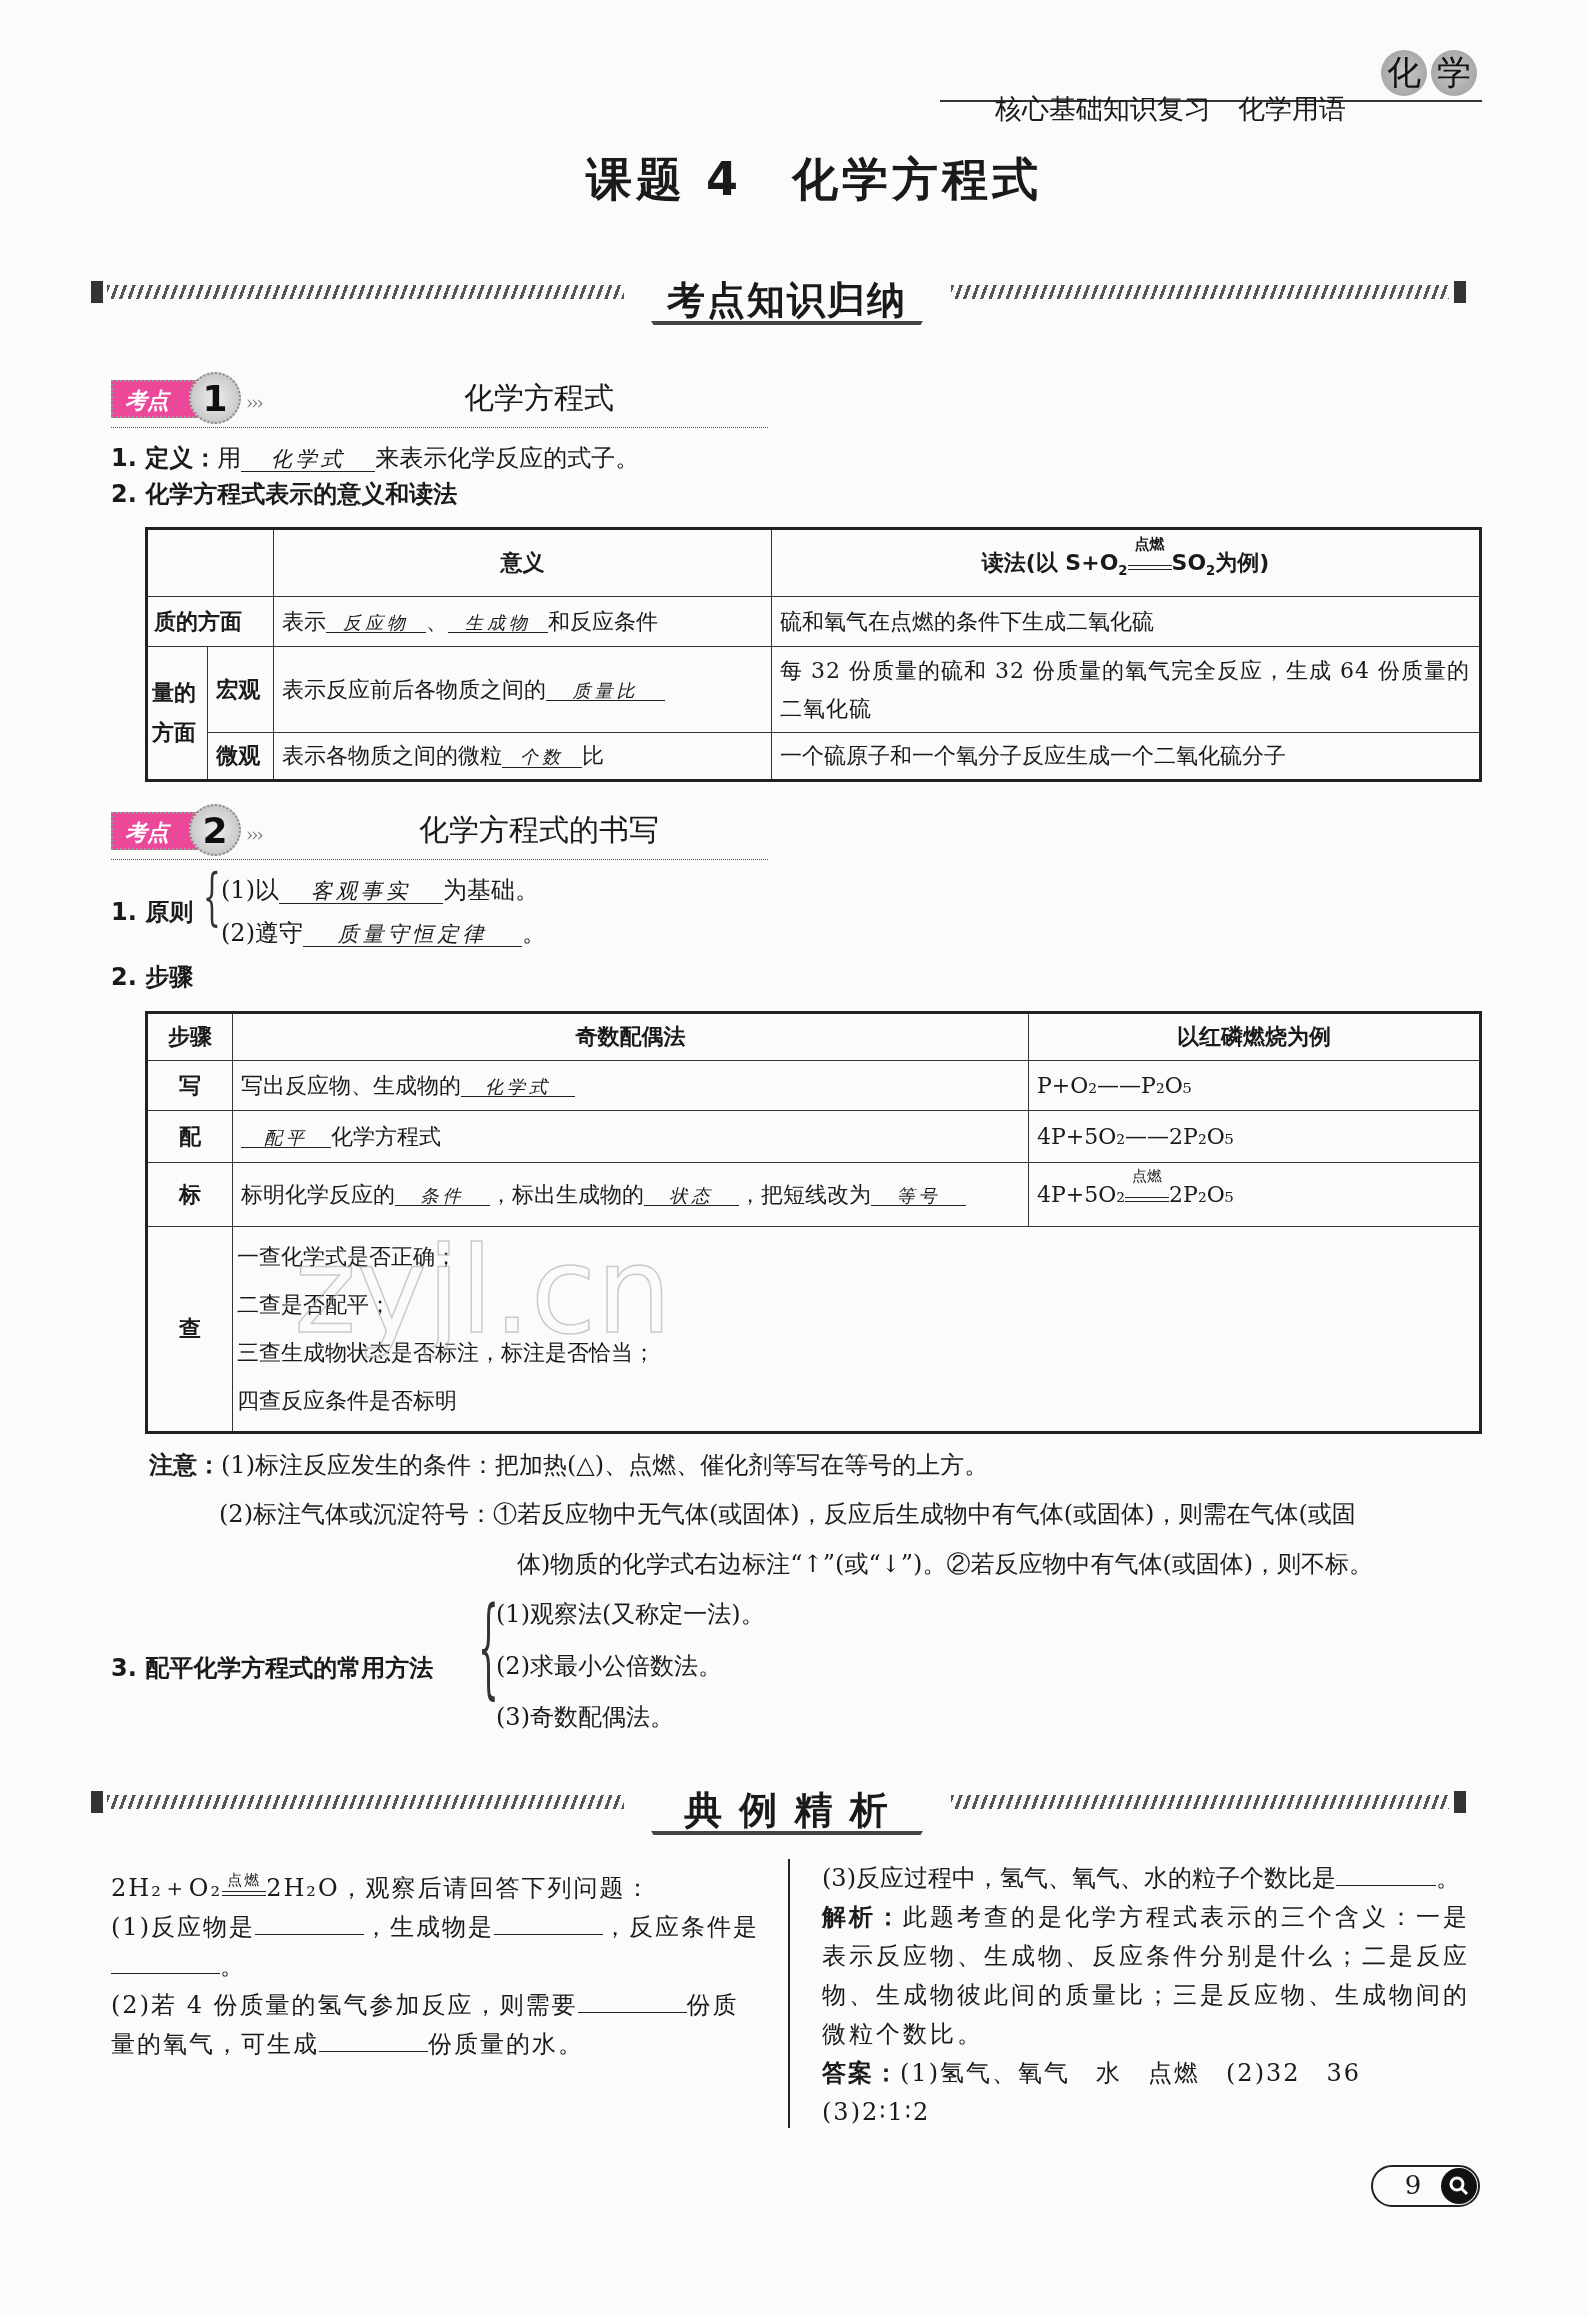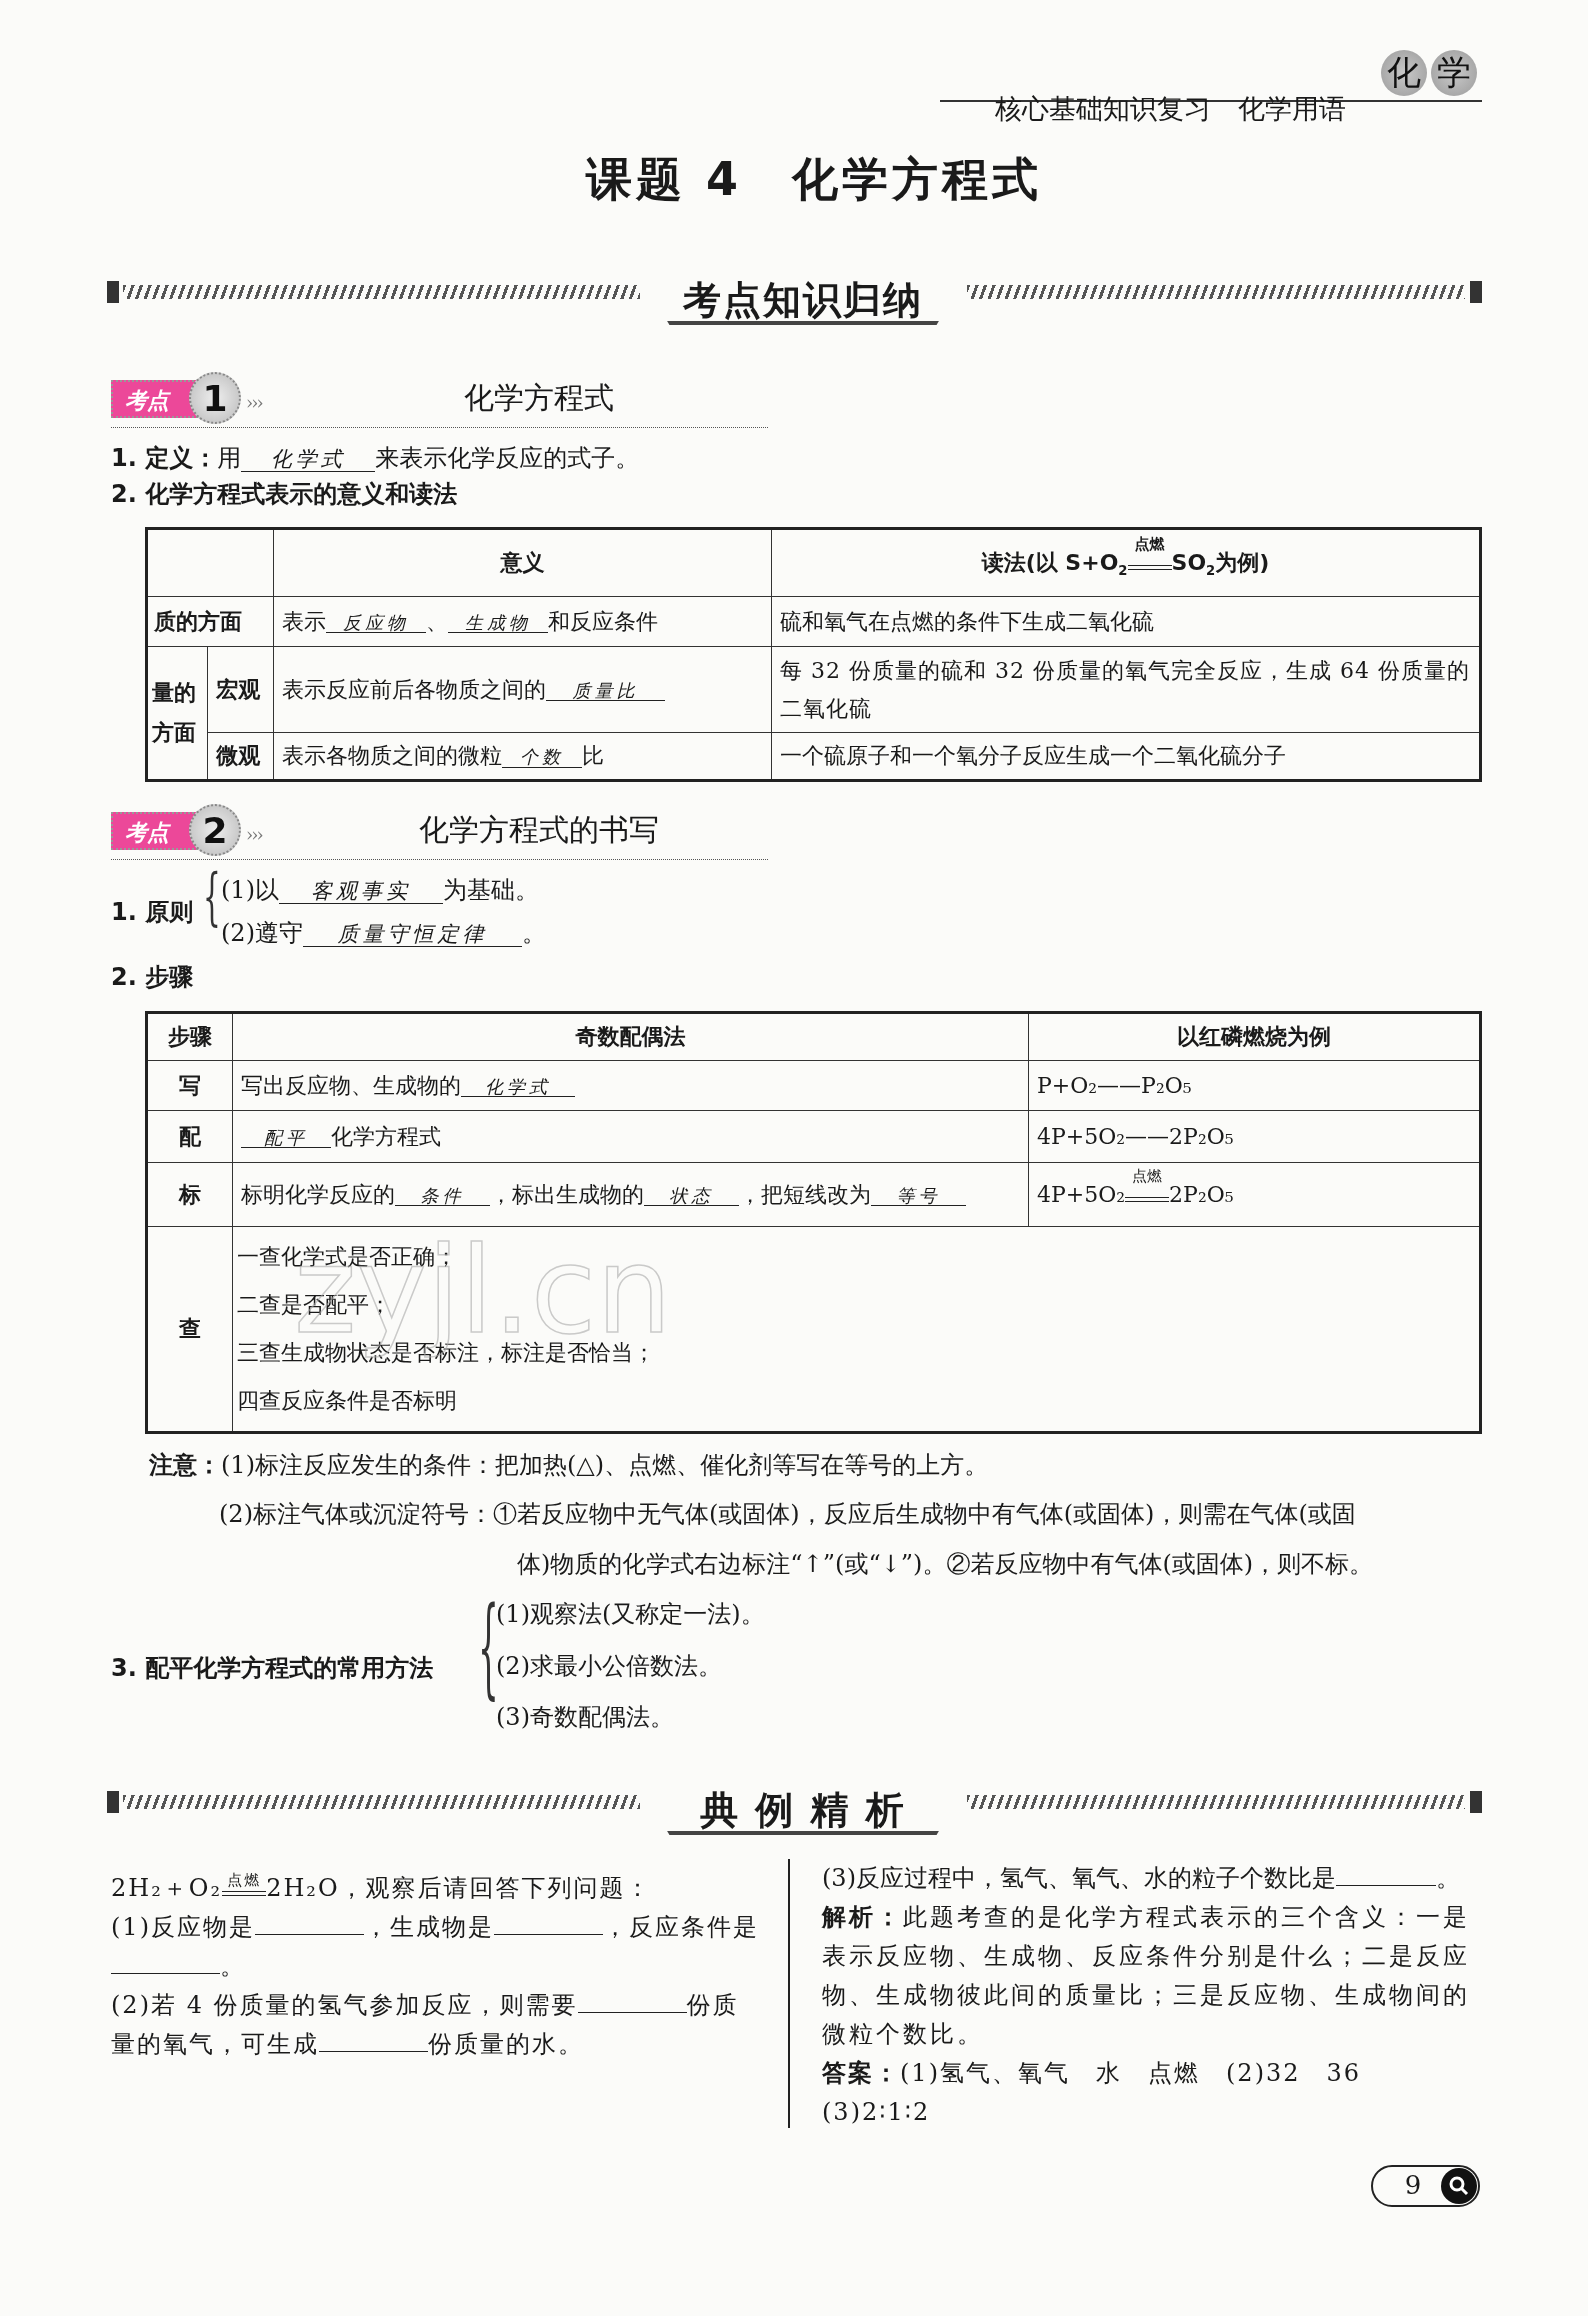--- a/index.html
+++ b/index.html
@@ -11,21 +11,21 @@
   .blank { display: inline-block; border-bottom: 1.5px solid #222; text-align: center; line-height: 1.1; vertical-align: baseline; }
 
   
   #hdr { left: 940px; top: 40px; width: 542px; height: 62px; border-bottom: 2px solid #333; }
   #hdr-text { left: 995px; top: 55px; font-size: 27px; white-space: nowrap; margin-top: 36px; }
   .bubble { width: 46px; height: 46px; border-radius: 50%; background: radial-gradient(circle, #c9c9c9 0%, #9a9a9a 100%); font-size: 34px; display:flex; align-items:center; justify-content:center; top: 50px; color:#111; }
 
   #title { left: 0; width: 1588px; top: 149px; text-align: center; font-size: 46px; font-weight: bold; font-family: "DejaVu Sans", sans-serif; letter-spacing: 4px; margin-left: 20px; }
 
   
-  .banner { left: 107px; width: 1375px; height: 40px; }
+  .banner { left: 91px; width: 1375px; height: 40px; }
   .banner .cap { position:absolute; top:0; width:12px; height:22px; background:#333; }
   .banner .rope { position:absolute; top:4px; height:14px;
      background: repeating-linear-gradient(110deg, #555 0 3px, transparent 3px 8px); }
   .banner .mid { position:absolute; left:537px; width:318px; top:0; height:44px; border-bottom:4px solid #444; clip-path: polygon(0 0,100% 0,92% 100%,8% 100%); background:#fbfbf9; }
   .banner .label { position:absolute; left:537px; width:318px; top:-6px; text-align:center; font-size:38px; font-weight:bold; font-family:"DejaVu Sans",sans-serif; letter-spacing:2px; }
 
   
   .kd { left: 111px; width: 657px; height: 58px; border-bottom: 1.5px dotted #555; }
   .kd .box { position:absolute; left:0; top:10px; width:119px; height:38px; background:#ec4899; border:2px dotted #999; color:#fff; font-size:22px; font-weight:bold; font-family:"DejaVu Sans",sans-serif; padding:4px 0 0 12px; font-style: italic; }
   .kd .num { position:absolute; left:78px; top:2px; width:52px; height:52px; border-radius:50%; background: radial-gradient(circle,#eee 0%,#bbb 100%); border:2px dotted #888; font-size:36px; font-weight:bold; font-family:"DejaVu Sans",sans-serif; display:flex; align-items:center; justify-content:center; color:#111; }

